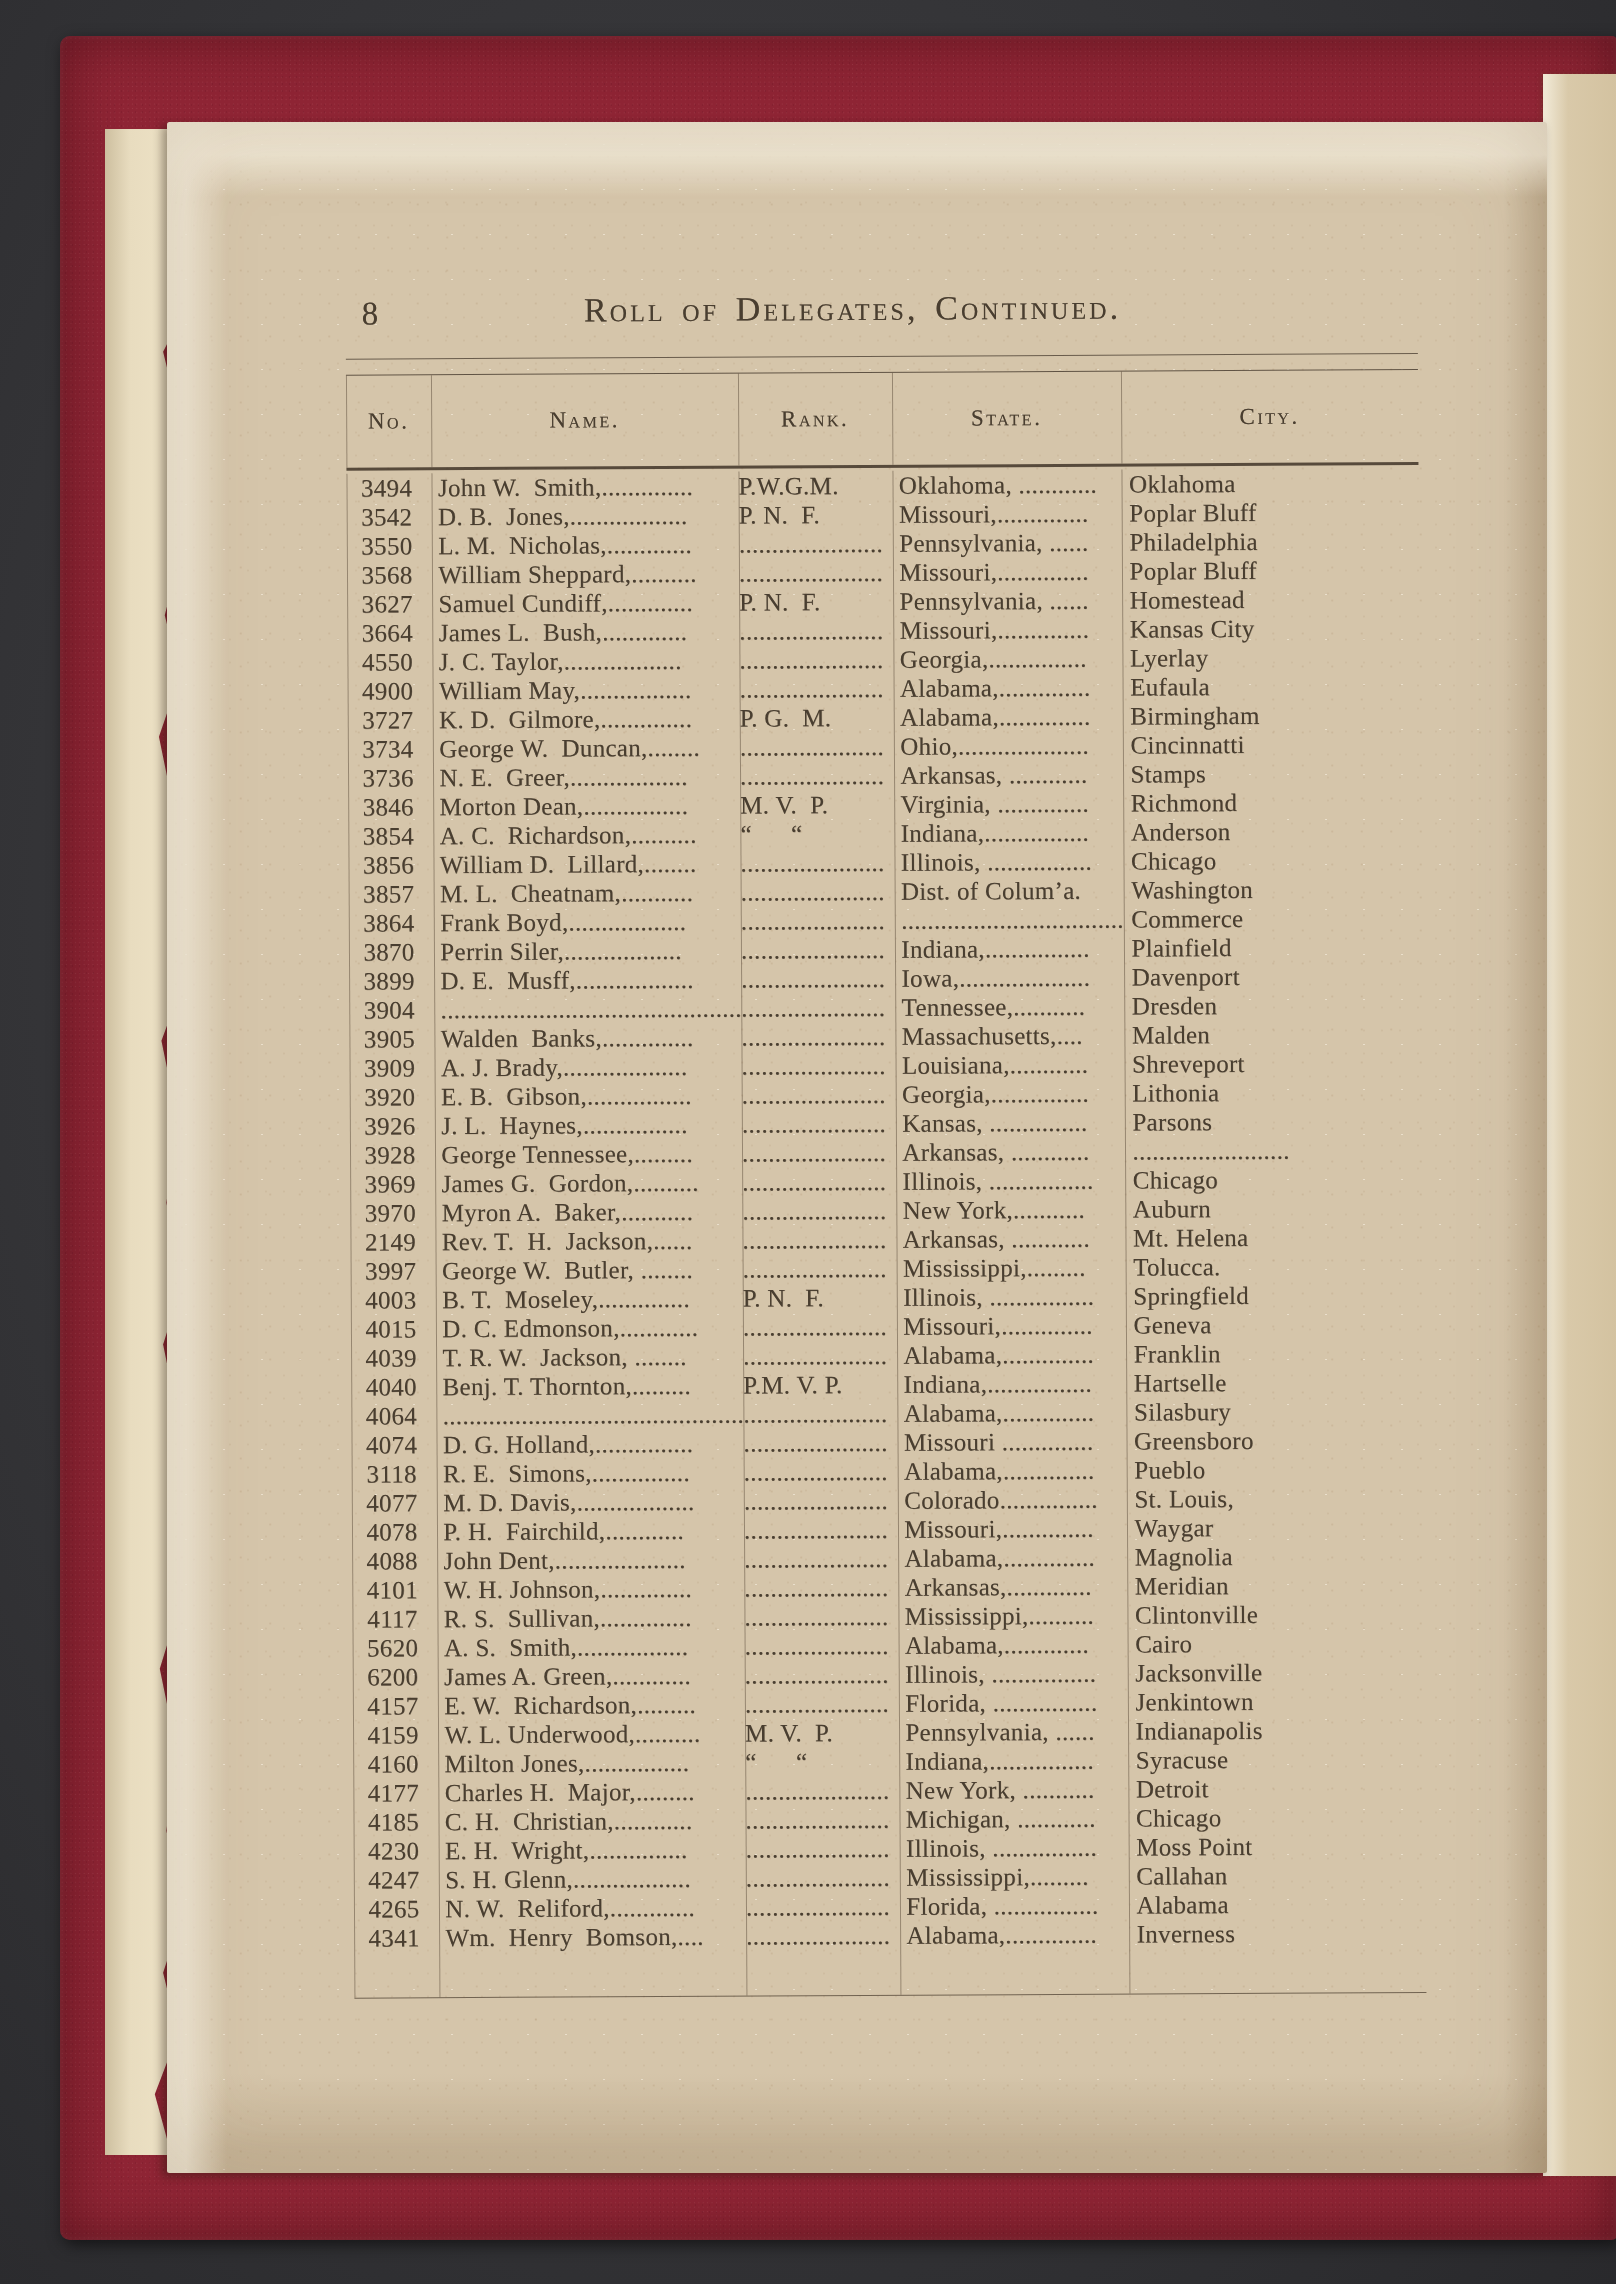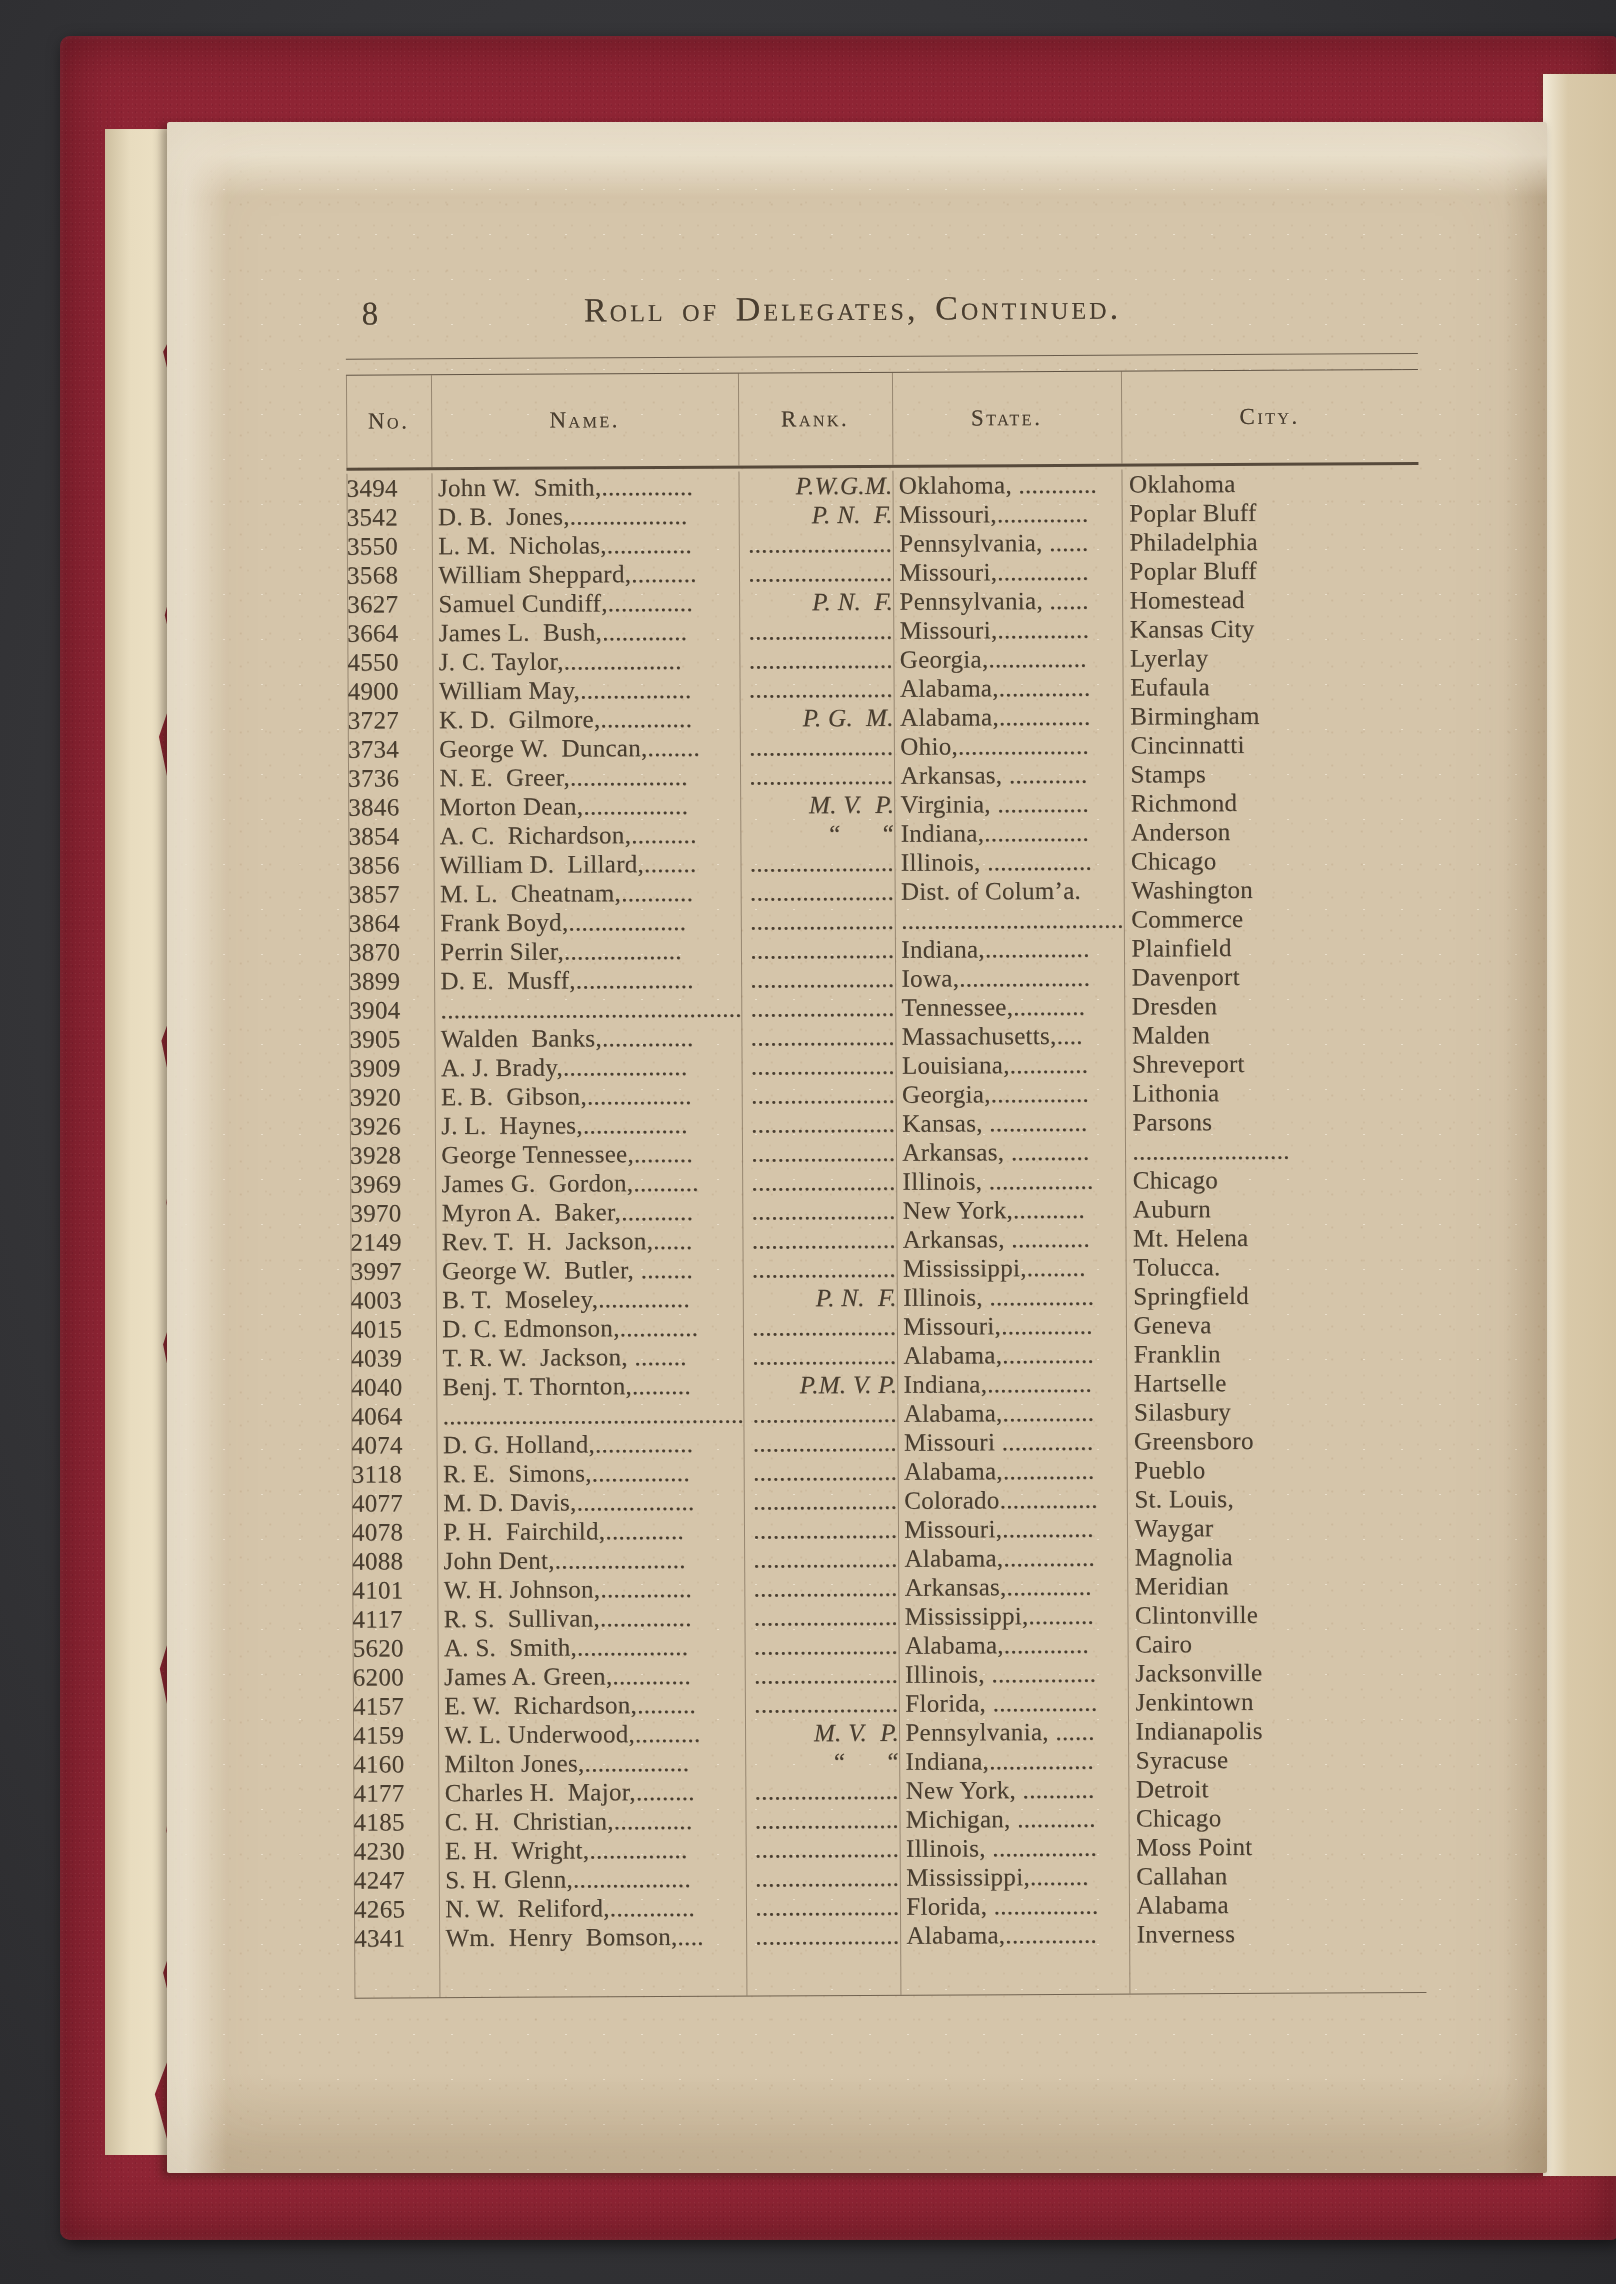--- a/index.html
+++ b/index.html
@@ -60,23 +60,23 @@
     background-position:0 0,85px 0,392px 0,546px 0,775px 0;
     background-repeat:no-repeat;}
   .thead{height:92px;align-items:center;text-align:center;
     font-variant:small-caps;font-size:23px;letter-spacing:2.5px;
     border-bottom:3.1px solid rgba(58,46,34,0.82);
     text-shadow:0 0 0.6px rgba(70,56,40,0.5);}
   .tbody{height:1524px;margin-top:2.5px;border-bottom:1.9px solid rgba(70,57,43,0.7);overflow:hidden;}
   .row{height:29px;line-height:29px;font-size:25px;letter-spacing:0.3px;overflow:hidden;
     text-shadow:0.3px 0.3px 0.5px rgba(66,52,38,0.4);}
   .c{overflow:hidden;white-space:pre;}
-  .c-no{text-align:left;padding-right:5px;}
+  .c-no{text-align:center;padding-right:5px;}
   .c-name{padding-left:6.3px;}
-  .c-rank{text-align:right;font-style:italic;}
+  .c-rank{text-align:left;}
   .c-state{padding-left:6.3px;}
   .c-city{padding-left:7.5px;}
 </style>
 </head>
 <body>
 
 <div class="scene" style="--cover: #8e2434; --paper: #d5c5aa; --ink: #493e30; --background: #343437;">
   <div class="cover"></div>
   <div class="torn-edges"></div>
   <div class="fore-edge"></div>

